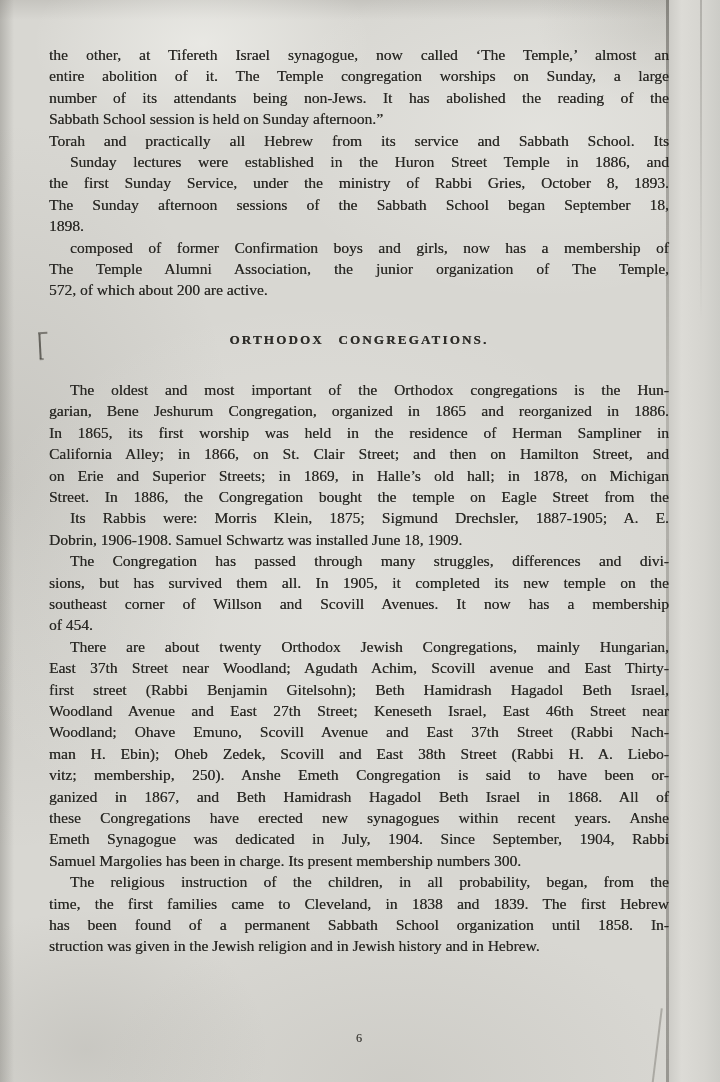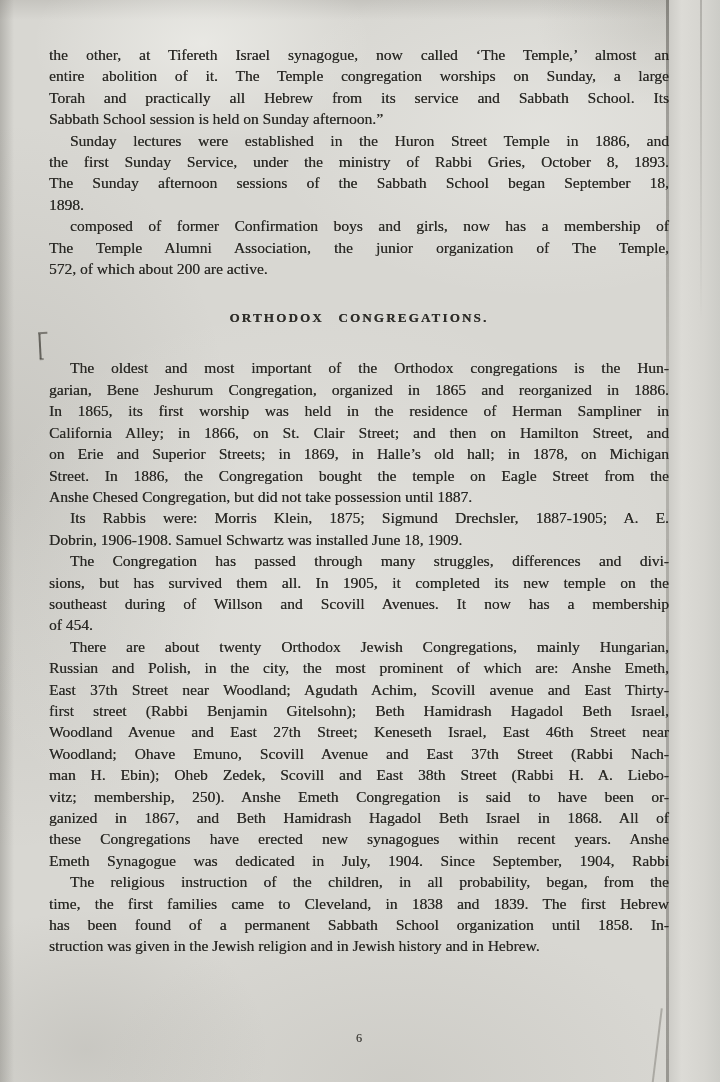--- a/index.html
+++ b/index.html
@@ -130,66 +130,66 @@
   <div class="paper-edge-right"></div>
   <div class="fold-line"></div>
   <div class="edge-line-faint"></div>
   <div class="crease-bottom-right"></div>
   <div class="margin-mark"></div>
 
   <div class="text-column">
       <div class="para">
         <div class="line">the other, at Tifereth Israel synagogue, now called ‘The Temple,’ almost an</div>
         <div class="line">entire abolition of it. The Temple congregation worships on Sunday, a large</div>
+        <div class="line">number of its attendants being non-Jews. It has abolished the reading of the</div>
+        <div class="line last">Sabbath School session is held on Sunday afternoon.”</div>
         <div class="line">Torah and practically all Hebrew from its service and Sabbath School. Its</div>
-        <div class="line last">Sabbath School session is held on Sunday afternoon.”</div>
       </div>
       <div class="para indent">
         <div class="line">Sunday lectures were established in the Huron Street Temple in 1886, and</div>
         <div class="line">the first Sunday Service, under the ministry of Rabbi Gries, October 8, 1893.</div>
         <div class="line">The Sunday afternoon sessions of the Sabbath School began September 18,</div>
         <div class="line last">1898.</div>
       </div>
       <div class="para indent">
         <div class="line">composed of former Confirmation boys and girls, now has a membership of</div>
         <div class="line">The Temple Alumni Association, the junior organization of The Temple,</div>
         <div class="line last">572, of which about 200 are active.</div>
       </div>
       <div class="heading">ORTHODOX CONGREGATIONS.</div>
       <div class="para indent">
         <div class="line">The oldest and most important of the Orthodox congregations is the Hun-</div>
         <div class="line">garian, Bene Jeshurum Congregation, organized in 1865 and reorganized in 1886.</div>
         <div class="line">In 1865, its first worship was held in the residence of Herman Sampliner in</div>
         <div class="line">California Alley; in 1866, on St. Clair Street; and then on Hamilton Street, and</div>
         <div class="line">on Erie and Superior Streets; in 1869, in Halle’s old hall; in 1878, on Michigan</div>
         <div class="line">Street. In 1886, the Congregation bought the temple on Eagle Street from the</div>
-        <div class="line last">Anshe Chesed Congregation, but did not take possession until 1887.</div>
       </div>
       <div class="para indent">
         <div class="line">Its Rabbis were: Morris Klein, 1875; Sigmund Drechsler, 1887-1905; A. E.</div>
         <div class="line last">Dobrin, 1906-1908. Samuel Schwartz was installed June 18, 1909.</div>
       </div>
       <div class="para indent">
         <div class="line">The Congregation has passed through many struggles, differences and divi-</div>
         <div class="line">sions, but has survived them all. In 1905, it completed its new temple on the</div>
-        <div class="line">southeast during of Willson and Scovill Avenues. It now has a membership</div>
+        <div class="line">southeast corner of Willson and Scovill Avenues. It now has a membership</div>
         <div class="line last">of 454.</div>
       </div>
       <div class="para indent">
         <div class="line">There are about twenty Orthodox Jewish Congregations, mainly Hungarian,</div>
-        <div class="line">Russian and Polish, in the city, the most prominent of which are: Anshe Emeth,</div>
         <div class="line">East 37th Street near Woodland; Agudath Achim, Scovill avenue and East Thirty-</div>
         <div class="line">first street (Rabbi Benjamin Gitelsohn); Beth Hamidrash Hagadol Beth Israel,</div>
         <div class="line">Woodland Avenue and East 27th Street; Keneseth Israel, East 46th Street near</div>
         <div class="line">Woodland; Ohave Emuno, Scovill Avenue and East 37th Street (Rabbi Nach-</div>
         <div class="line">man H. Ebin); Oheb Zedek, Scovill and East 38th Street (Rabbi H. A. Liebo-</div>
         <div class="line">vitz; membership, 250). Anshe Emeth Congregation is said to have been or-</div>
         <div class="line">ganized in 1867, and Beth Hamidrash Hagadol Beth Israel in 1868. All of</div>
         <div class="line">these Congregations have erected new synagogues within recent years. Anshe</div>
         <div class="line">Emeth Synagogue was dedicated in July, 1904. Since September, 1904, Rabbi</div>
+        <div class="line last">Samuel Margolies has been in charge. Its present membership numbers 300.</div>
       </div>
       <div class="para indent">
         <div class="line">The religious instruction of the children, in all probability, began, from the</div>
         <div class="line">time, the first families came to Cleveland, in 1838 and 1839. The first Hebrew</div>
         <div class="line">has been found of a permanent Sabbath School organization until 1858. In-</div>
         <div class="line last">struction was given in the Jewish religion and in Jewish history and in Hebrew.</div>
       </div>
     </div>
 
   <div class="page-number">6</div>

